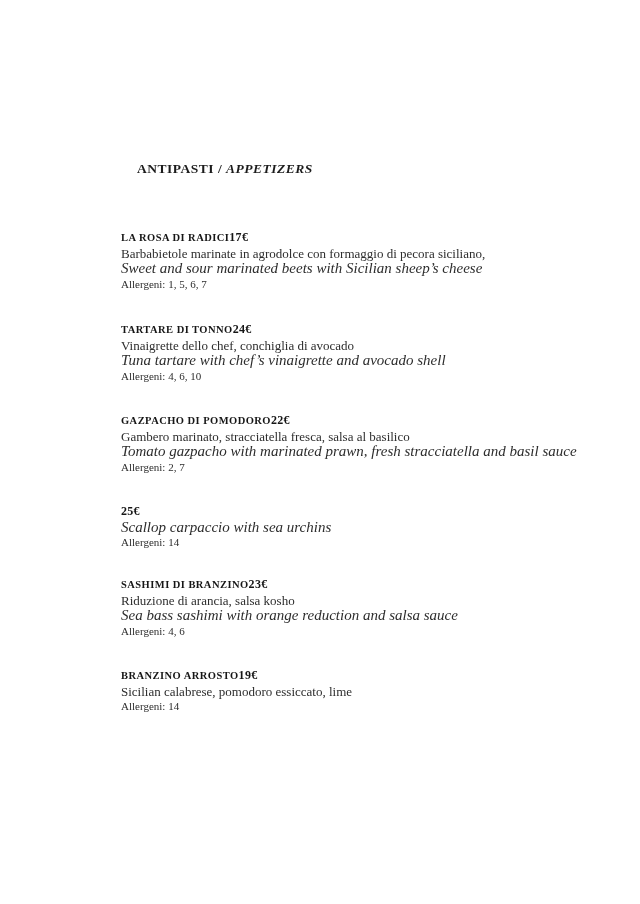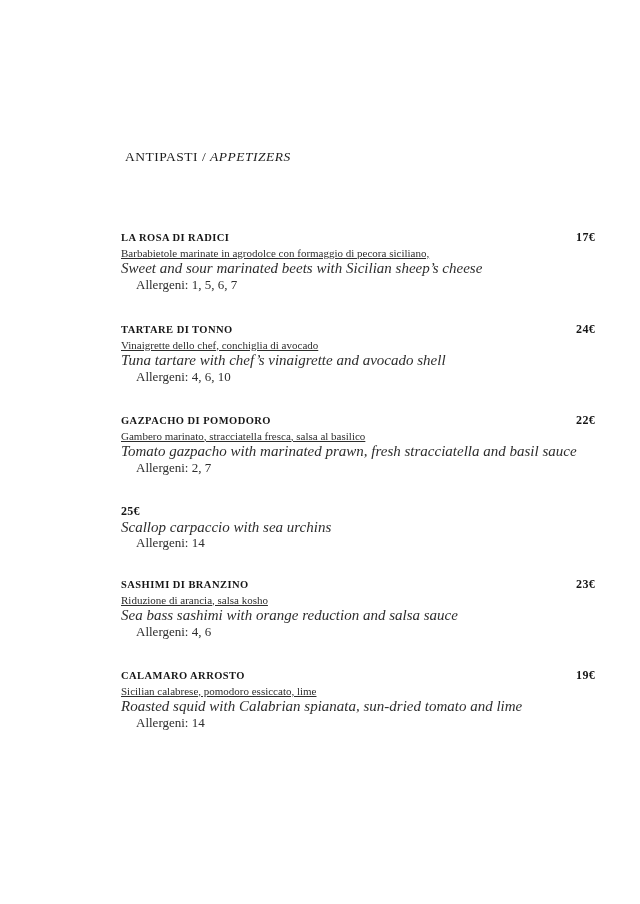--- a/index.html
+++ b/index.html
@@ -30,66 +30,64 @@
   .section-title .en {
     font-style: italic;
   }
   .menu-item {
     position: absolute;
     left: 121px;
     width: 474px;
   }
   .item-row {
     display: flex;
-    justify-content: space-between;
+    justify-content: flex-start;
     align-items: baseline;
     line-height: 15.5px;
   }
   .dish-name {
     font-weight: bold;
     font-size: 10.5px;
     letter-spacing: 0.45px;
     color: #161616;
     white-space: nowrap;
   }
   .dish-price {
     font-weight: bold;
     font-size: 12px;
     letter-spacing: 0.3px;
     color: #161616;
     white-space: nowrap;
   }
   .desc-it {
-    font-size: 11px;
+    font-size: 13px;
     line-height: 15.5px;
     color: #2d2d2d;
     white-space: nowrap;
-    text-decoration: underline;
   }
   .desc-en {
     font-size: 15px;
     line-height: 15.5px;
     font-style: italic;
     color: #2d2d2d;
     white-space: nowrap;
   }
   .allergens {
-    font-size: 13px;
+    font-size: 11px;
     line-height: 15.5px;
     color: #2d2d2d;
     white-space: nowrap;
-    margin-left: 15px;
   }
 </style>
 </head>
 <body>
 
 <div class="page">
 
-  <h1 class="section-title" style="margin:4px; font-weight:normal;">
+  <h1 class="section-title" style="margin:16px; font-weight:bold;">
     <span class="it">ANTIPASTI</span><span> / </span><span class="en">APPETIZERS</span>
   </h1>
 
   <div class="menu-item" style="top:230px">
     <div class="item-row">
       <span class="dish-name">LA ROSA DI RADICI</span>
       <span class="dish-price">17€</span>
     </div>
     <div class="desc-it">Barbabietole marinate in agrodolce con formaggio di pecora siciliano,</div>
     <div class="desc-en">Sweet and sour marinated beets with Sicilian sheep’s cheese</div>
@@ -129,21 +127,20 @@
       <span class="dish-name">SASHIMI DI BRANZINO</span>
       <span class="dish-price">23€</span>
     </div>
     <div class="desc-it">Riduzione di arancia, salsa kosho</div>
     <div class="desc-en">Sea bass sashimi with orange reduction and salsa sauce</div>
     <div class="allergens">Allergeni: 4, 6</div>
   </div>
 
   <div class="menu-item" style="top:668px">
     <div class="item-row">
-      <span class="dish-name">CALAMARO ARROSTO</span>
+      <span class="dish-name">BRANZINO ARROSTO</span>
       <span class="dish-price">19€</span>
     </div>
     <div class="desc-it">Sicilian calabrese, pomodoro essiccato, lime</div>
-    <div class="desc-en">Roasted squid with Calabrian spianata, sun-dried tomato and lime</div>
     <div class="allergens">Allergeni: 14</div>
   </div>
 
 </div>
 
 </body></html>

